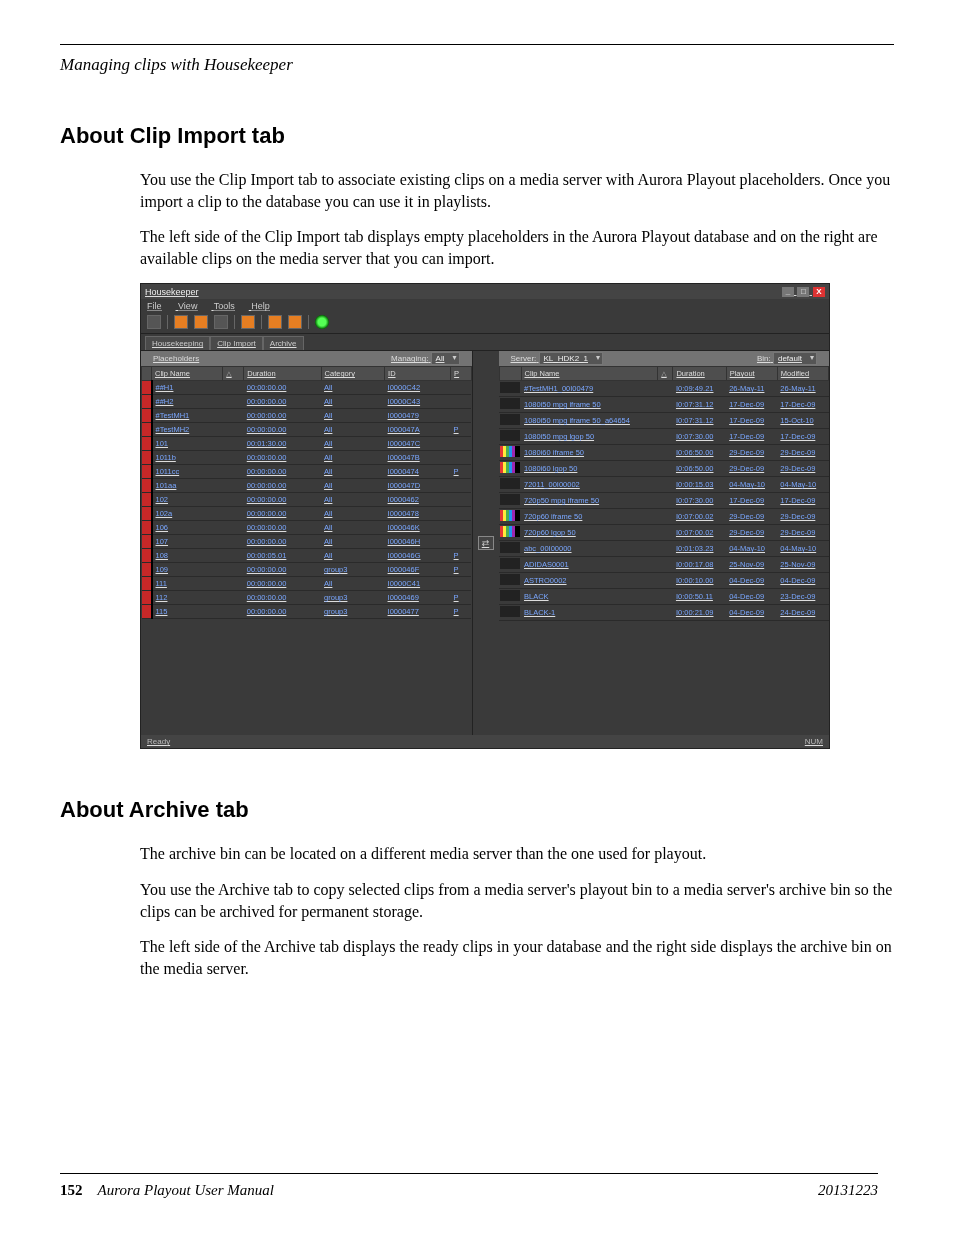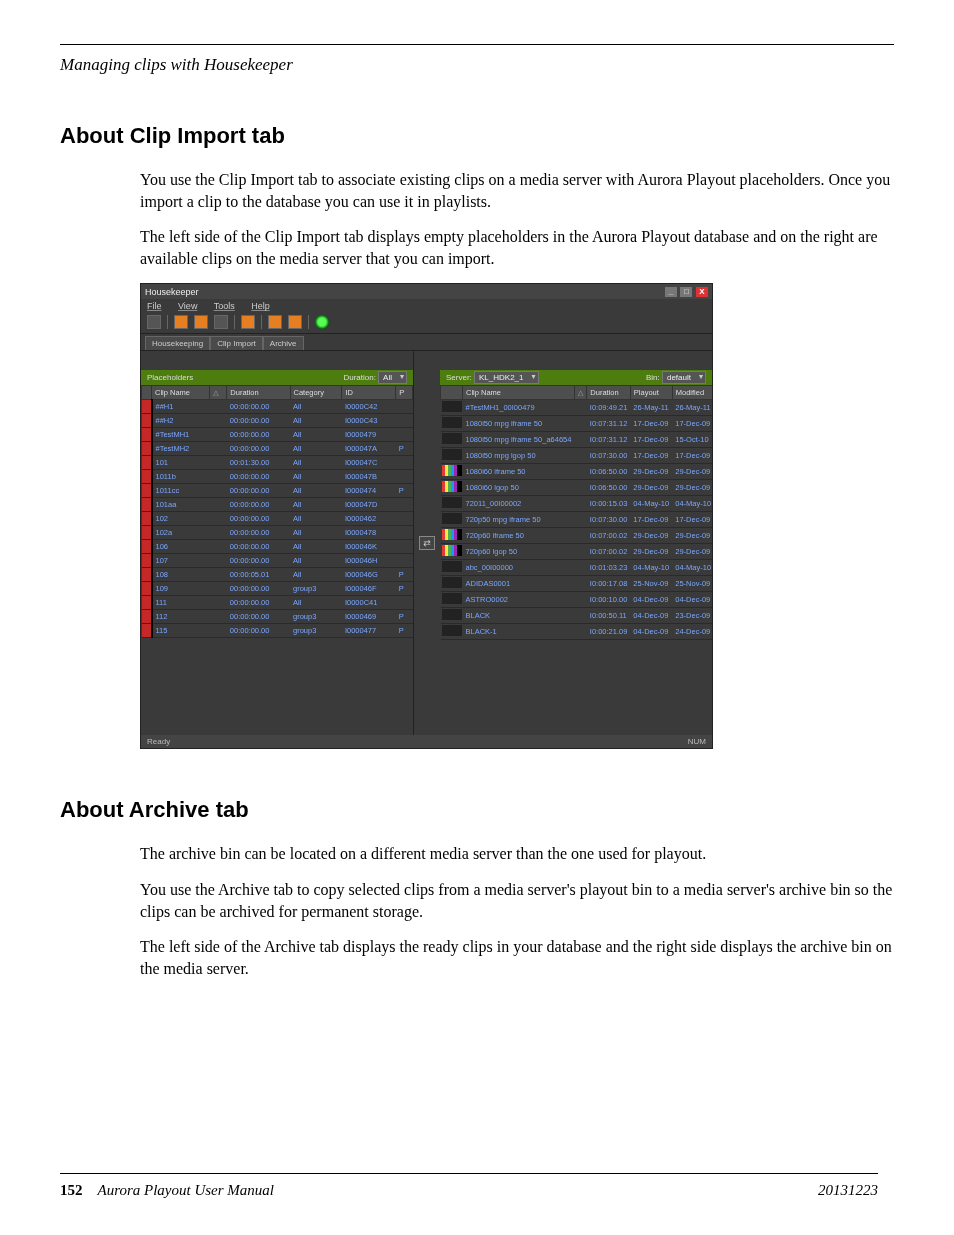--- a/index.html
+++ b/index.html
@@ -25,27 +25,28 @@
     font-size: 22px;
     margin: 48px 0 20px 0;
   }
   .body-text {
     font-size: 16px;
     line-height: 1.35;
     margin: 0 0 14px 80px;
   }
   .screenshot {
     margin: 14px 0 0 80px;
-    width: 573px;
+    width: 690px;
     background: #3a3a3a;
     font-family: Arial, Helvetica, sans-serif;
     font-size: 8px;
     color: #ddd;
     border: 1px solid #222;
     position: relative;
+    text-decoration: underline;
   }
   .titlebar {
     background: #444;
     color: #eee;
     padding: 2px 4px;
     display: flex;
     justify-content: space-between;
     align-items: center;
     font-size: 9px;
   }
@@ -106,24 +107,23 @@
     display:flex;
     flex-direction:column;
     overflow:hidden;
     border-right:1px solid #222;
   }
   .panel:last-child { border-right:none; }
   .panel-header {
     display:flex;
     justify-content:space-between;
     align-items:center;
-    padding:3px 6px;
-    background:#4d7c0f;
+    padding:3px 12px;
+    background:#737373;
     font-size:8px;
-    margin-top:19px;
   }
   .dropdown {
     background:#555;
     color:#eee;
     padding:1px 14px 1px 4px;
     position:relative;
     font-size:8px;
     border:1px solid #777;
     min-width:50px;
   }
@@ -263,21 +263,21 @@
       <div class="tab">Housekeeping</div>
       <div class="tab">Clip Import</div>
       <div class="tab">Archive</div>
     </div>
     <div class="content">
 
       <div class="panel">
         <div class="panel-header">
           <span>Placeholders</span>
           <span>
-            <span>Duration:</span>
+            <span>Managing:</span>
             <span class="dropdown">All</span>
           </span>
         </div>
         <div class="grid">
           <table>
             <thead>
                 <tr>
               <th style="width:10px"></th>
               <th>Clip Name</th>
               <th><span class="sort-tri">△</span></th>

